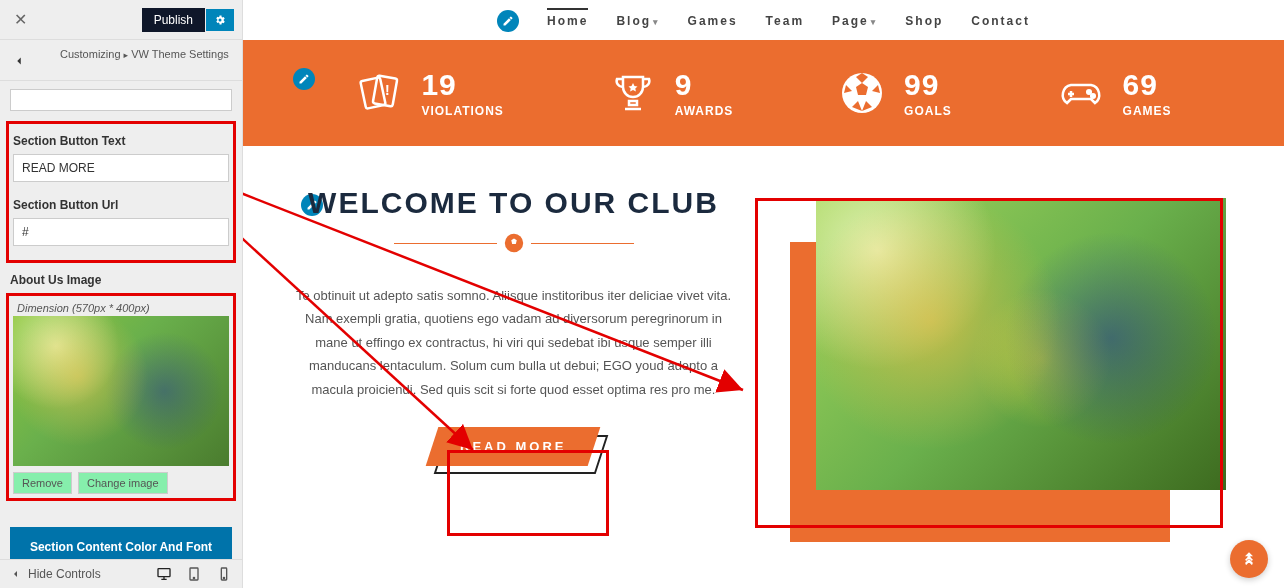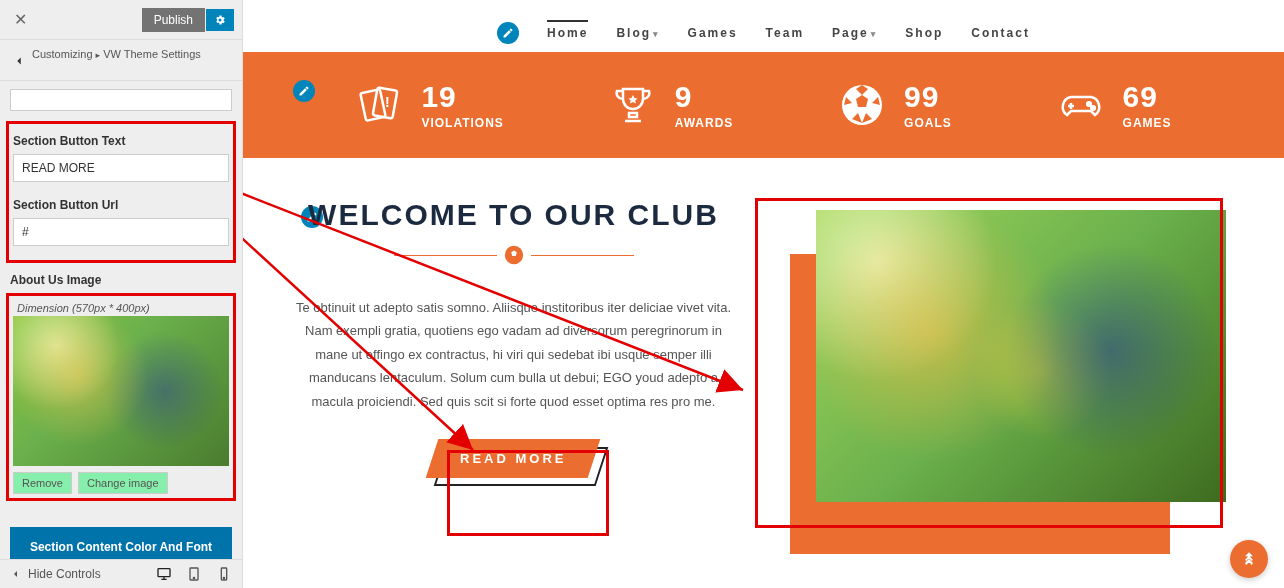--- a/index.html
+++ b/index.html
@@ -3,25 +3,25 @@
 <meta charset="utf-8">
 <style>
 * { margin: 0; padding: 0; box-sizing: border-box; font-family: Arial, sans-serif; }
 body { display: flex; height: 588px; width: 1284px; overflow: hidden; background: #fff; }
 
 
 .sidebar { width: 243px; background: #eeeeee; border-right: 1px solid #ddd; display: flex; flex-direction: column; position: relative; }
 .sidebar-header { display: flex; align-items: center; padding: 6px 8px; border-bottom: 1px solid #ddd; }
 .close-btn { font-size: 16px; color: #666; cursor: pointer; padding: 4px; margin-left: 2px; }
 .sidebar-header-spacer { flex: 1; }
-.publish-btn { background: #737373; color: #fff; border: none; padding: 5px 12px; font-size: 12px; cursor: pointer; }
+.publish-btn { background: #0f172a; color: #fff; border: none; padding: 5px 12px; font-size: 12px; cursor: pointer; }
 .gear-btn { background: #0085ba; color: #fff; border: none; padding: 5px 8px; font-size: 12px; cursor: pointer; margin-left: 1px; }
 .breadcrumb-row { display: flex; align-items: flex-start; padding: 8px 10px 12px 10px; border-bottom: 1px solid #ddd; }
 .back-btn { font-size: 14px; color: #333; cursor: pointer; padding: 6px 6px 0 2px; }
-.breadcrumb-text { font-size: 11px; color: #555; }
+.breadcrumb-text { font-size: 11px; color: #555; margin-left: 28px; }
 .breadcrumb-triangle { font-size: 9px; }
 .section-title { font-size: 16px; color: #444; margin-top: 2px; }
 .sb-content { padding: 8px 10px; overflow-y: auto; flex: 1; position: relative; }
 .sb-content::-webkit-scrollbar { width: 12px; }
 .sb-content::-webkit-scrollbar-thumb { background: #bbb; }
 .small-textarea { width: 100%; height: 22px; border: 1px solid #ccc; background: #fff; margin-bottom: 10px; resize: none; }
 .field-label { font-size: 12px; font-weight: bold; color: #333; margin-bottom: 6px; margin-top: 6px; }
 .text-input { width: 100%; border: 1px solid #ccc; background: #fff; padding: 6px 8px; font-size: 12px; color: #333; margin-bottom: 10px; }
 .red-box-1 { border: 3px solid #e30000; padding: 4px; margin: -4px -4px 10px -4px; }
 .dimension-hint { font-size: 11px; font-style: italic; color: #555; padding: 2px 4px; }
@@ -30,21 +30,21 @@
 .img-buttons { display: flex; gap: 6px; margin-top: 6px; }
 .img-btn { background: #86efac; border: 1px solid #ccc; padding: 4px 8px; font-size: 11px; color: #555; cursor: pointer; }
 .color-font-btn { background: #0073aa; color: #fff; border: none; padding: 12px 10px; font-size: 12px; font-weight: bold; text-align: center; width: 100%; margin-top: 16px; cursor: pointer; line-height: 1.4; }
 .sidebar-footer { border-top: 1px solid #ddd; background: #eee; padding: 6px 10px; display: flex; align-items: center; gap: 14px; text-align: center; }
 .hide-controls { font-size: 12px; color: #555; display: flex; align-items: center; gap: 6px; cursor: pointer; }
 .device-icons { margin-left: auto; display: flex; gap: 14px; }
 .device-icon { width: 16px; height: 16px; cursor: pointer; }
 
 
 .preview { flex: 1; position: relative; overflow: hidden; background: #fff; }
-.nav { display: flex; justify-content: center; gap: 28px; padding: 22px 0 8px 0; align-items: center; }
+.nav { display: flex; justify-content: center; gap: 28px; padding: 10px 0 8px 0; align-items: center; }
 .nav a { font-family: "Arial", sans-serif; font-size: 12px; letter-spacing: 2px; color: #444; text-transform: capitalize; font-weight: bold; cursor: pointer; }
 .nav a.active { border-top: 2px solid #333; padding-top: 4px; margin-top: -6px; }
 .dropdown-caret { font-size: 9px; margin-left: 2px; color: #888; }
 .edit-badge { width: 22px; height: 22px; background: #0085ba; border-radius: 50%; display: inline-flex; align-items: center; justify-content: center; }
 .edit-badge svg { width: 12px; height: 12px; fill: #fff; }
 
 .stats-bar { background: #eb6d2f; display: flex; justify-content: space-around; align-items: center; padding: 28px 60px; position: relative; }
 .stat { display: flex; align-items: center; gap: 18px; color: #fff; }
 .stat-icon { width: 48px; height: 48px; }
 .stat-num { font-size: 30px; font-weight: 900; letter-spacing: 1px; font-family: "Arial Black", sans-serif; }

